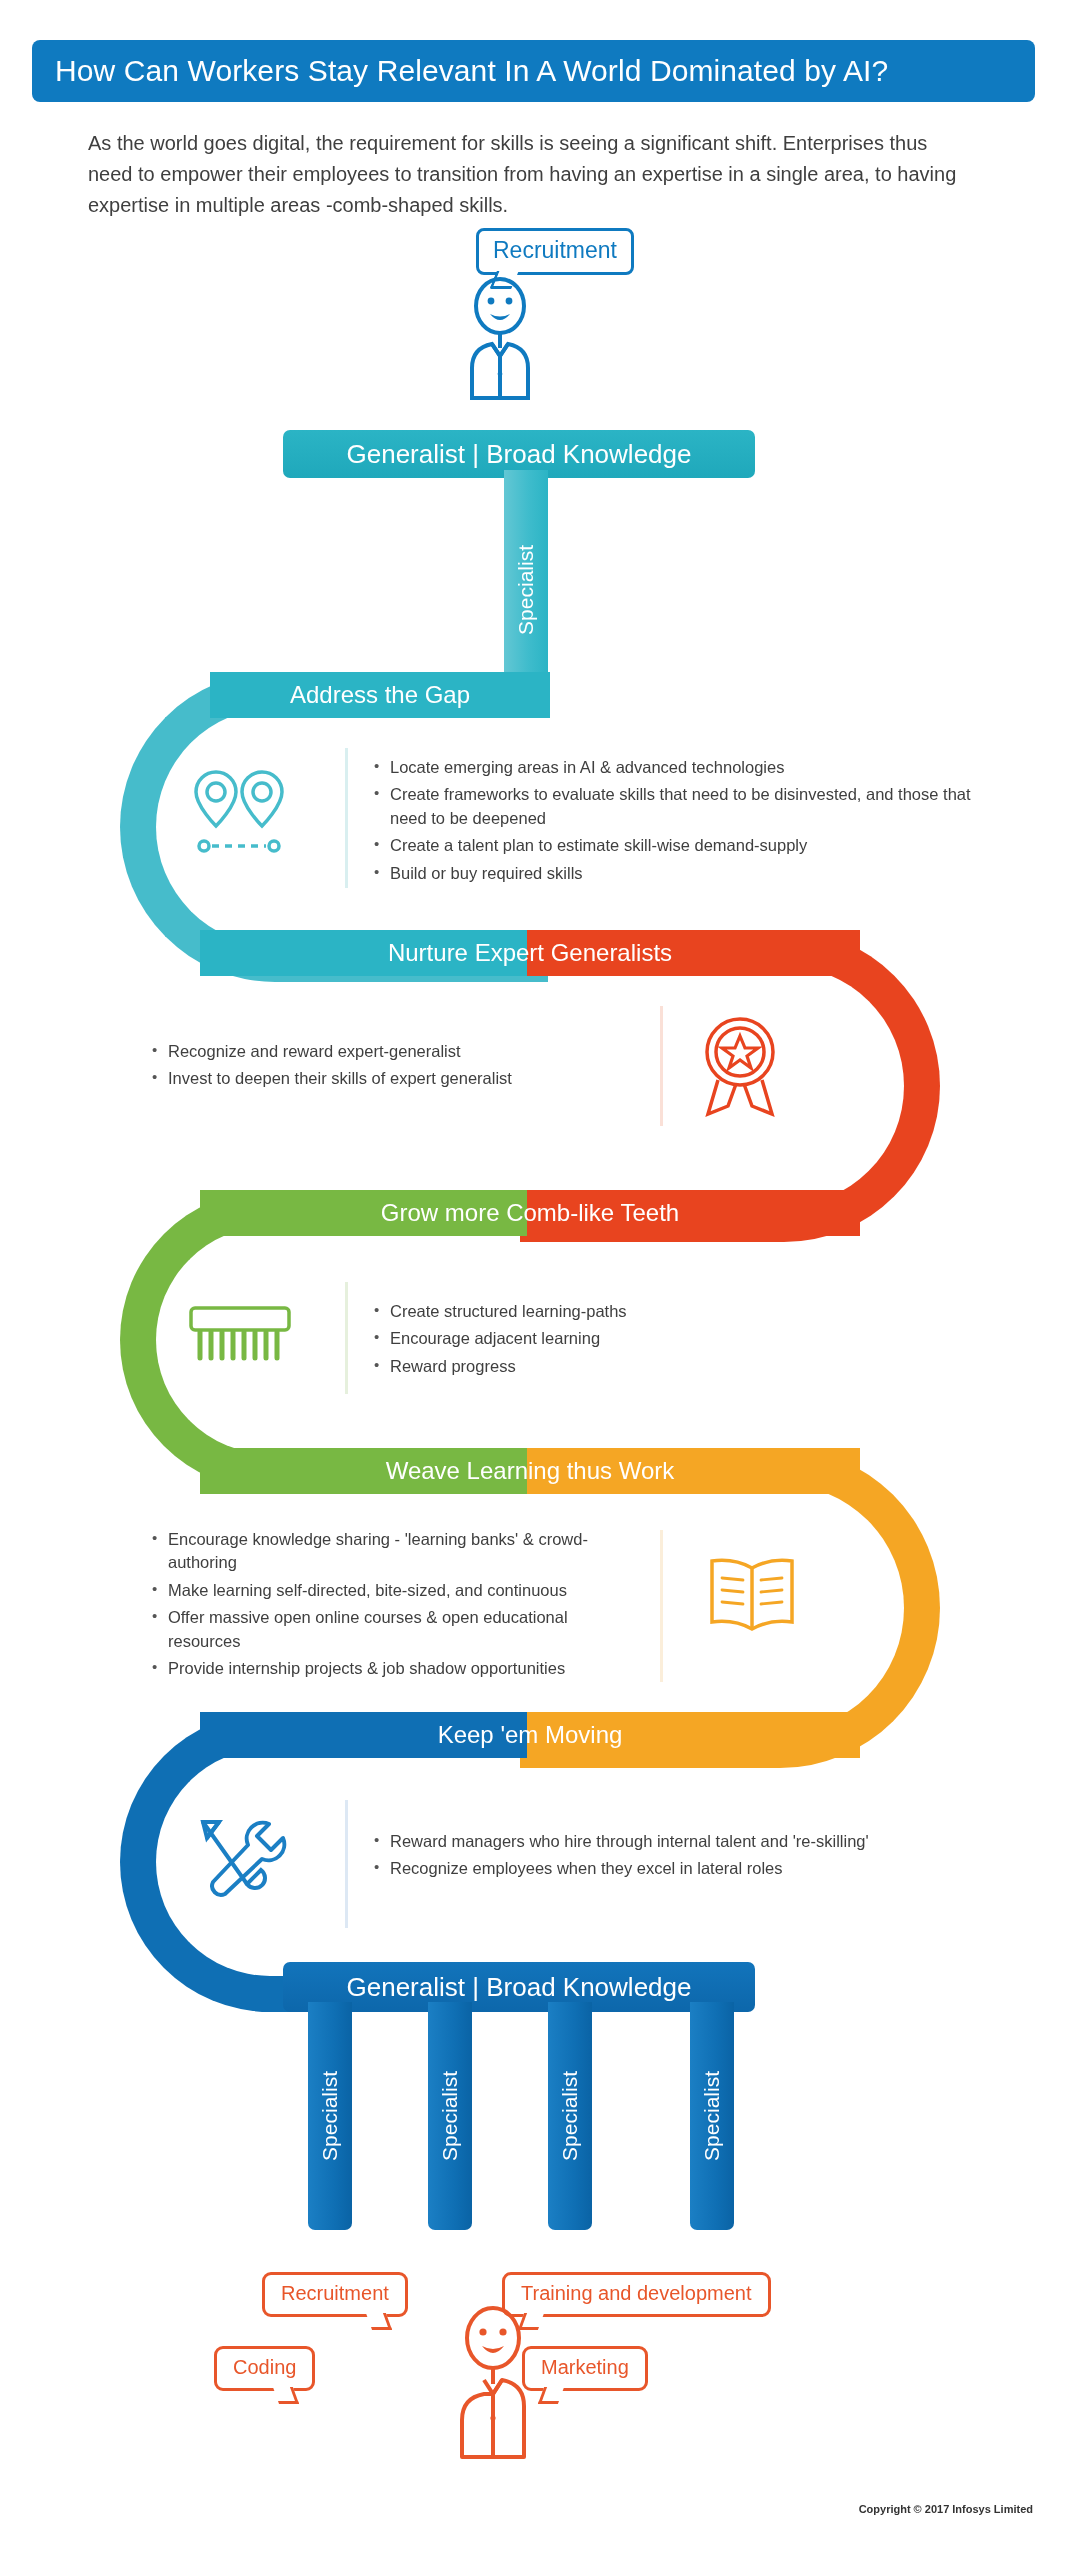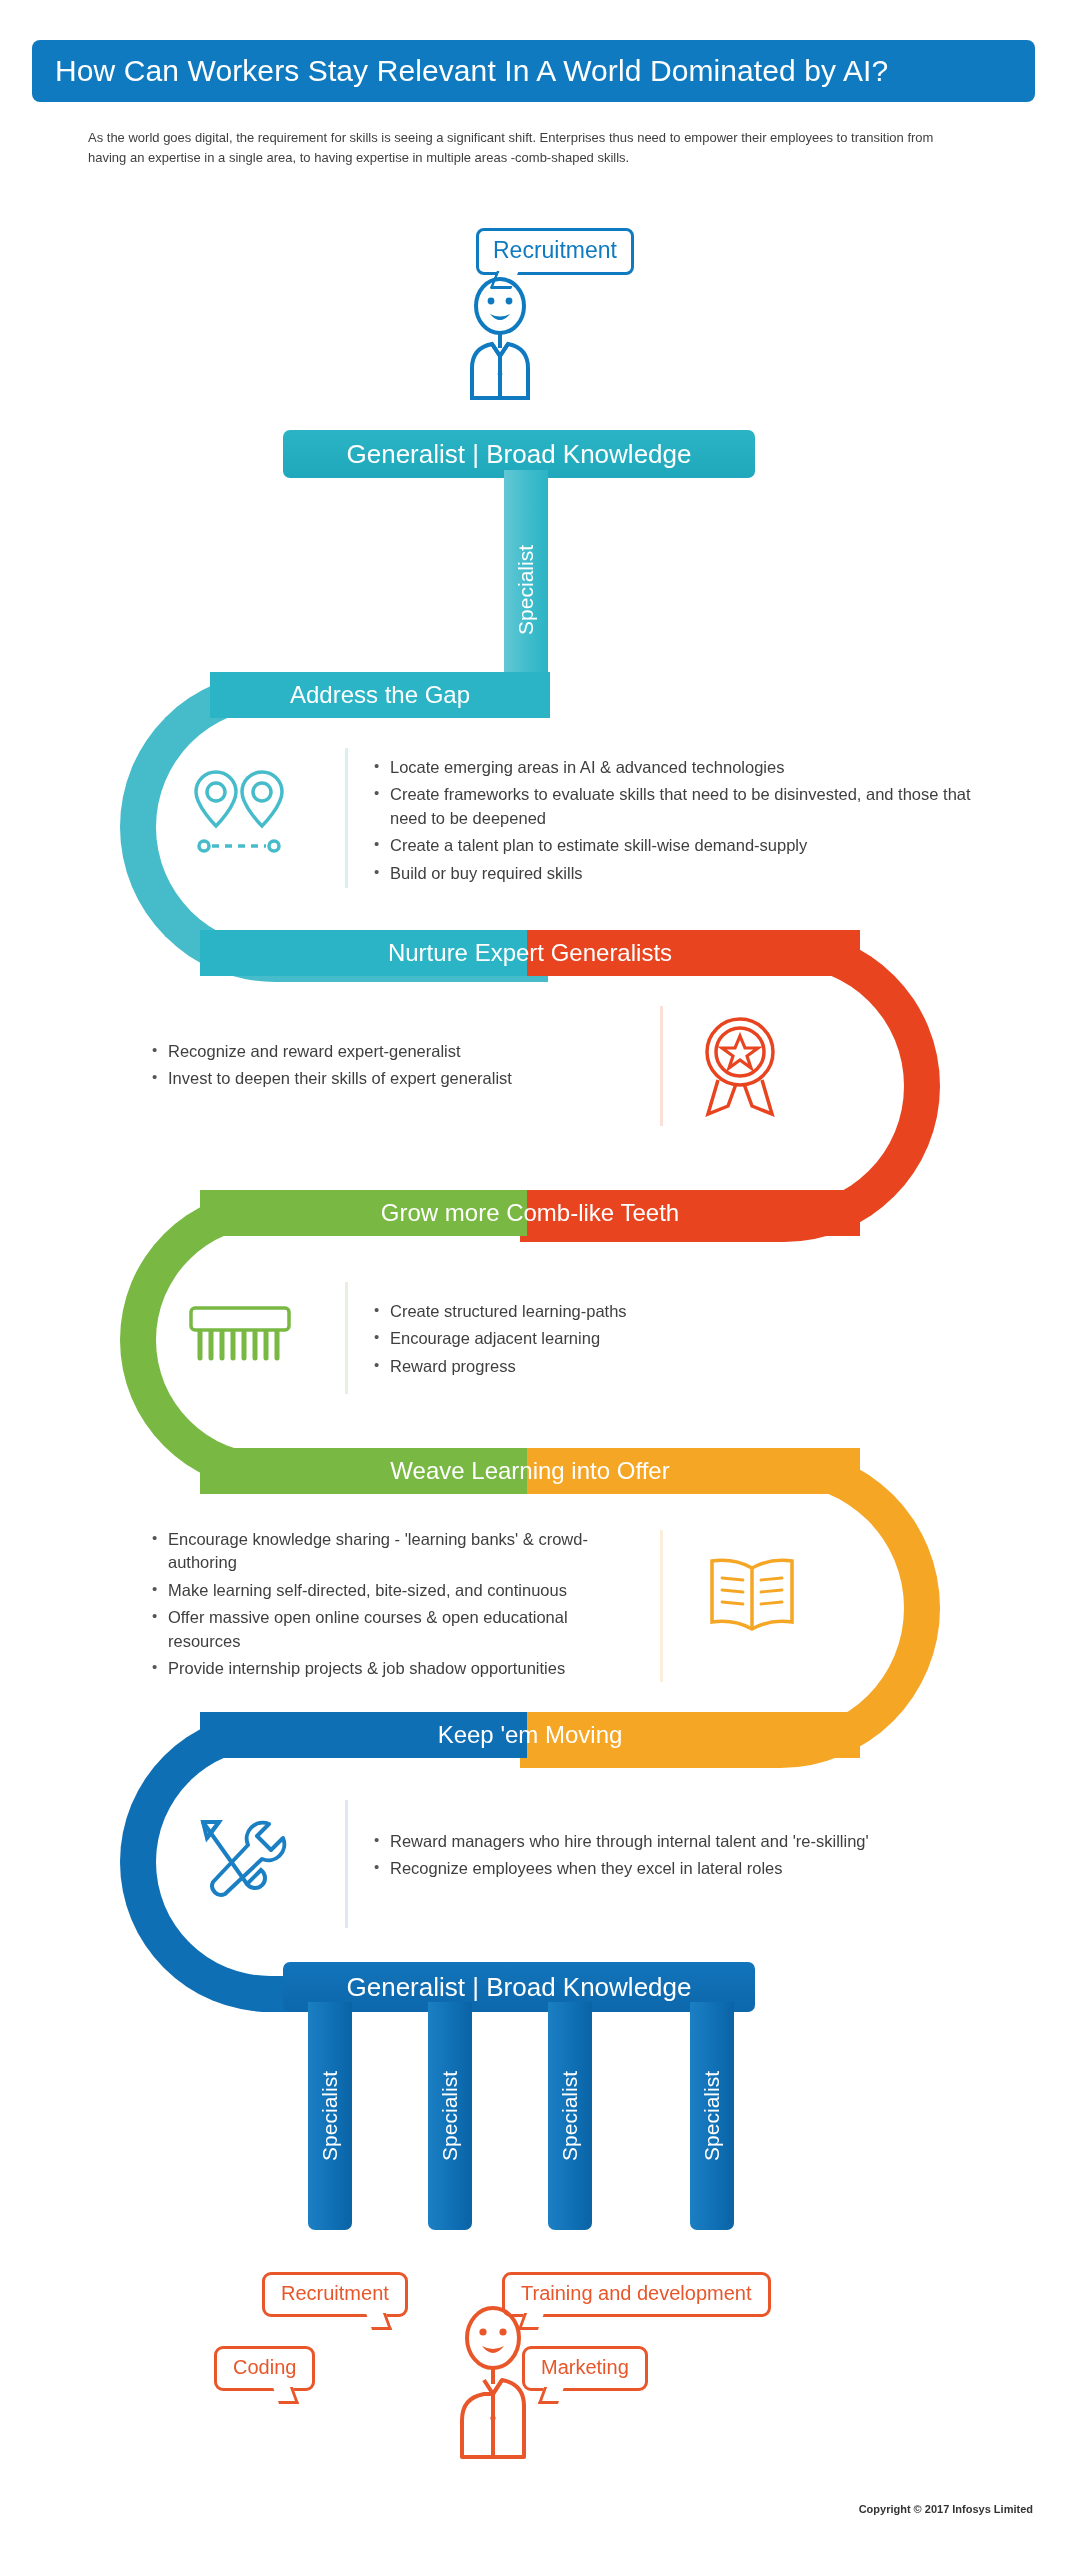--- a/index.html
+++ b/index.html
@@ -37,21 +37,21 @@
     font-weight: 400;
     letter-spacing: 0.1px;
     white-space: nowrap;
   }
 
   .intro {
     position: absolute;
     left: 88px;
     top: 128px;
     width: 880px;
-    font-size: 13px;
+    font-size: 20px;
     line-height: 1.55;
     color: #3f3f3f;
   }
 
   
   .top-figure { position: absolute; left: 400px; top: 228px; width: 300px; height: 170px; }
   .bubble-top {
     position: absolute; left: 76px; top: 0px;
     border: 3px solid #0f7ac0; border-radius: 8px;
     padding: 6px 14px 8px 14px; background: #fff;
@@ -266,21 +266,21 @@
       <li>Encourage adjacent learning</li>
       <li>Reward progress</li>
     </ul>
   </div>
 
   <div class="pipe" style="left:520px;top:1448px;width:420px;height:320px;">
     <div class="band" style="border-color:#f5a624; border-left-color:transparent;
          border-radius:0 160px 160px 0; border-left-width:0;"></div>
   </div>
   <div class="sec-title" style="left:200px;top:1448px;width:660px;
-       background:linear-gradient(90deg,#78b843 0%,#78b843 49.5%,#f5a624 49.5%,#f5a624 100%);">Weave Learning into Offer</div>
+       background:linear-gradient(90deg,#78b843 0%,#78b843 49.5%,#f5a624 49.5%,#f5a624 100%);">Weave Learning thus Work</div>
 
   <div class="icon-box" style="left:700px;top:1550px;">
     <svg width="104" height="92" viewBox="0 0 104 92">
       <path d="M52 18 q-18 -10 -40 -7 L12 72 q22 -3 40 7 q18 -10 40 -7 L92 11 q-22 -3 -40 7 z" fill="none" stroke="#f5a624" stroke-width="3.5"></path>
       <line x1="52" y1="18" x2="52" y2="79" stroke="#f5a624" stroke-width="3.5"></line>
       <g stroke="#f5a624" stroke-width="2.8" stroke-linecap="round">
         <line x1="22" y1="28" x2="43" y2="30"></line>
         <line x1="22" y1="40" x2="43" y2="42"></line>
         <line x1="22" y1="52" x2="43" y2="54"></line>
         <line x1="61" y1="30" x2="82" y2="28"></line>

